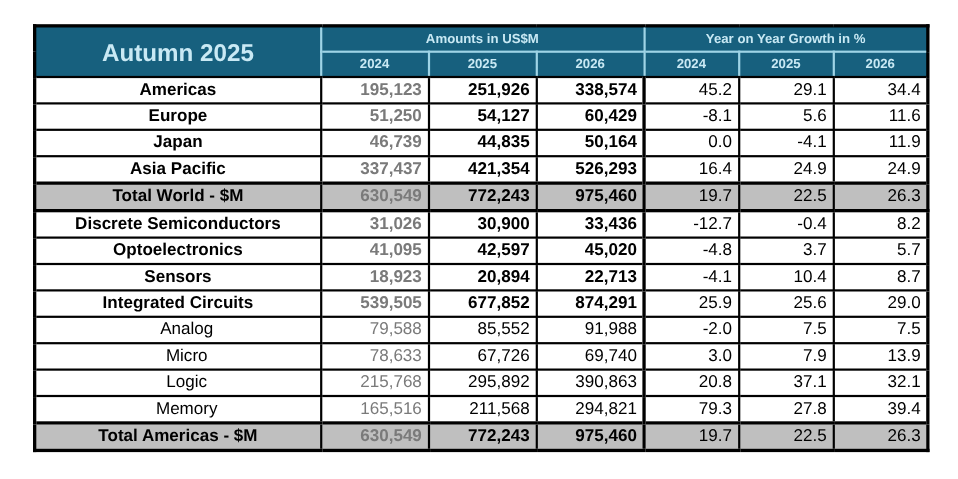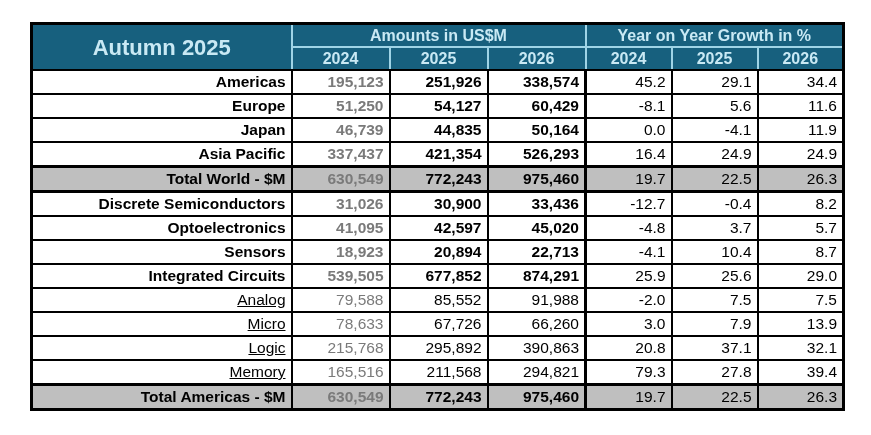--- a/index.html
+++ b/index.html
@@ -35,47 +35,47 @@
     line-height: 21px;
     padding: 0 4px;
     text-align: center;
   }
   th.corner {
     font-size: 22px;
     border-left: 3px solid var(--border, #000);
     border-top: 3px solid var(--border, #000);
     border-bottom: 2px solid var(--border, #000);
   }
-  th.group { font-size: 16px; border-top: 3px solid var(--border, #000); }
+  th.group { font-size: 12px; border-top: 3px solid var(--border, #000); }
   th.group.last { border-right: 3px solid var(--border, #000); }
-  th.year { font-size: 16px; border-bottom: 2px solid var(--border, #000); }
+  th.year { font-size: 12px; border-bottom: 2px solid var(--border, #000); }
   th.year.last { border-right: 3px solid var(--border, #000); }
 
   
   tbody td {
     border: 2px solid var(--border, #000);
     height: 22px;
     line-height: 22px;
     font-size: 15.5px;
     padding: 0 5px;
     background: #ffffff;
     color: #000000;
     overflow: hidden;
     white-space: nowrap;
   }
   tbody td.label {
-    text-align: right;
+    text-align: center;
     font-weight: bold;
     border-left: 3px solid var(--border, #000);
   }
   tbody td.num { text-align: right; }
   tbody td.a0 { color: var(--amount-2024-text, #7A7A7A); padding-left: 12px; }
   tr.main td.a0, tr.main td.a1, tr.main td.a2,
   tr.total td.a0, tr.total td.a1, tr.total td.a2 { font-weight: bold; }
-  tr.sub td.label { font-weight: normal; padding-left: 21px; text-decoration: underline; }
+  tr.sub td.label { font-weight: normal; padding-left: 21px; }
   tbody td.g0 { border-left: 3px solid var(--border, #000); }
   tbody td.g2 { border-right: 3px solid var(--border, #000); margin-top: 25px; }
   tr.total td {
     background: var(--total-row-bg, #BFBFBF);
     border-top: 3px solid var(--border, #000);
     border-bottom: 3px solid var(--border, #000);
   }
   tbody tr:last-child td { border-bottom: 3px solid var(--border, #000); }
 </style>
 </head>
@@ -195,21 +195,21 @@
           <td class="num a1">85,552</td>
           <td class="num a2">91,988</td>
           <td class="num g0">-2.0</td>
           <td class="num g1">7.5</td>
           <td class="num g2">7.5</td>
         </tr>
         <tr class="sub">
           <td class="label">Micro</td>
           <td class="num a0">78,633</td>
           <td class="num a1">67,726</td>
-          <td class="num a2">66,260</td>
+          <td class="num a2">69,740</td>
           <td class="num g0">3.0</td>
           <td class="num g1">7.9</td>
           <td class="num g2">13.9</td>
         </tr>
         <tr class="sub">
           <td class="label">Logic</td>
           <td class="num a0">215,768</td>
           <td class="num a1">295,892</td>
           <td class="num a2">390,863</td>
           <td class="num g0">20.8</td>

